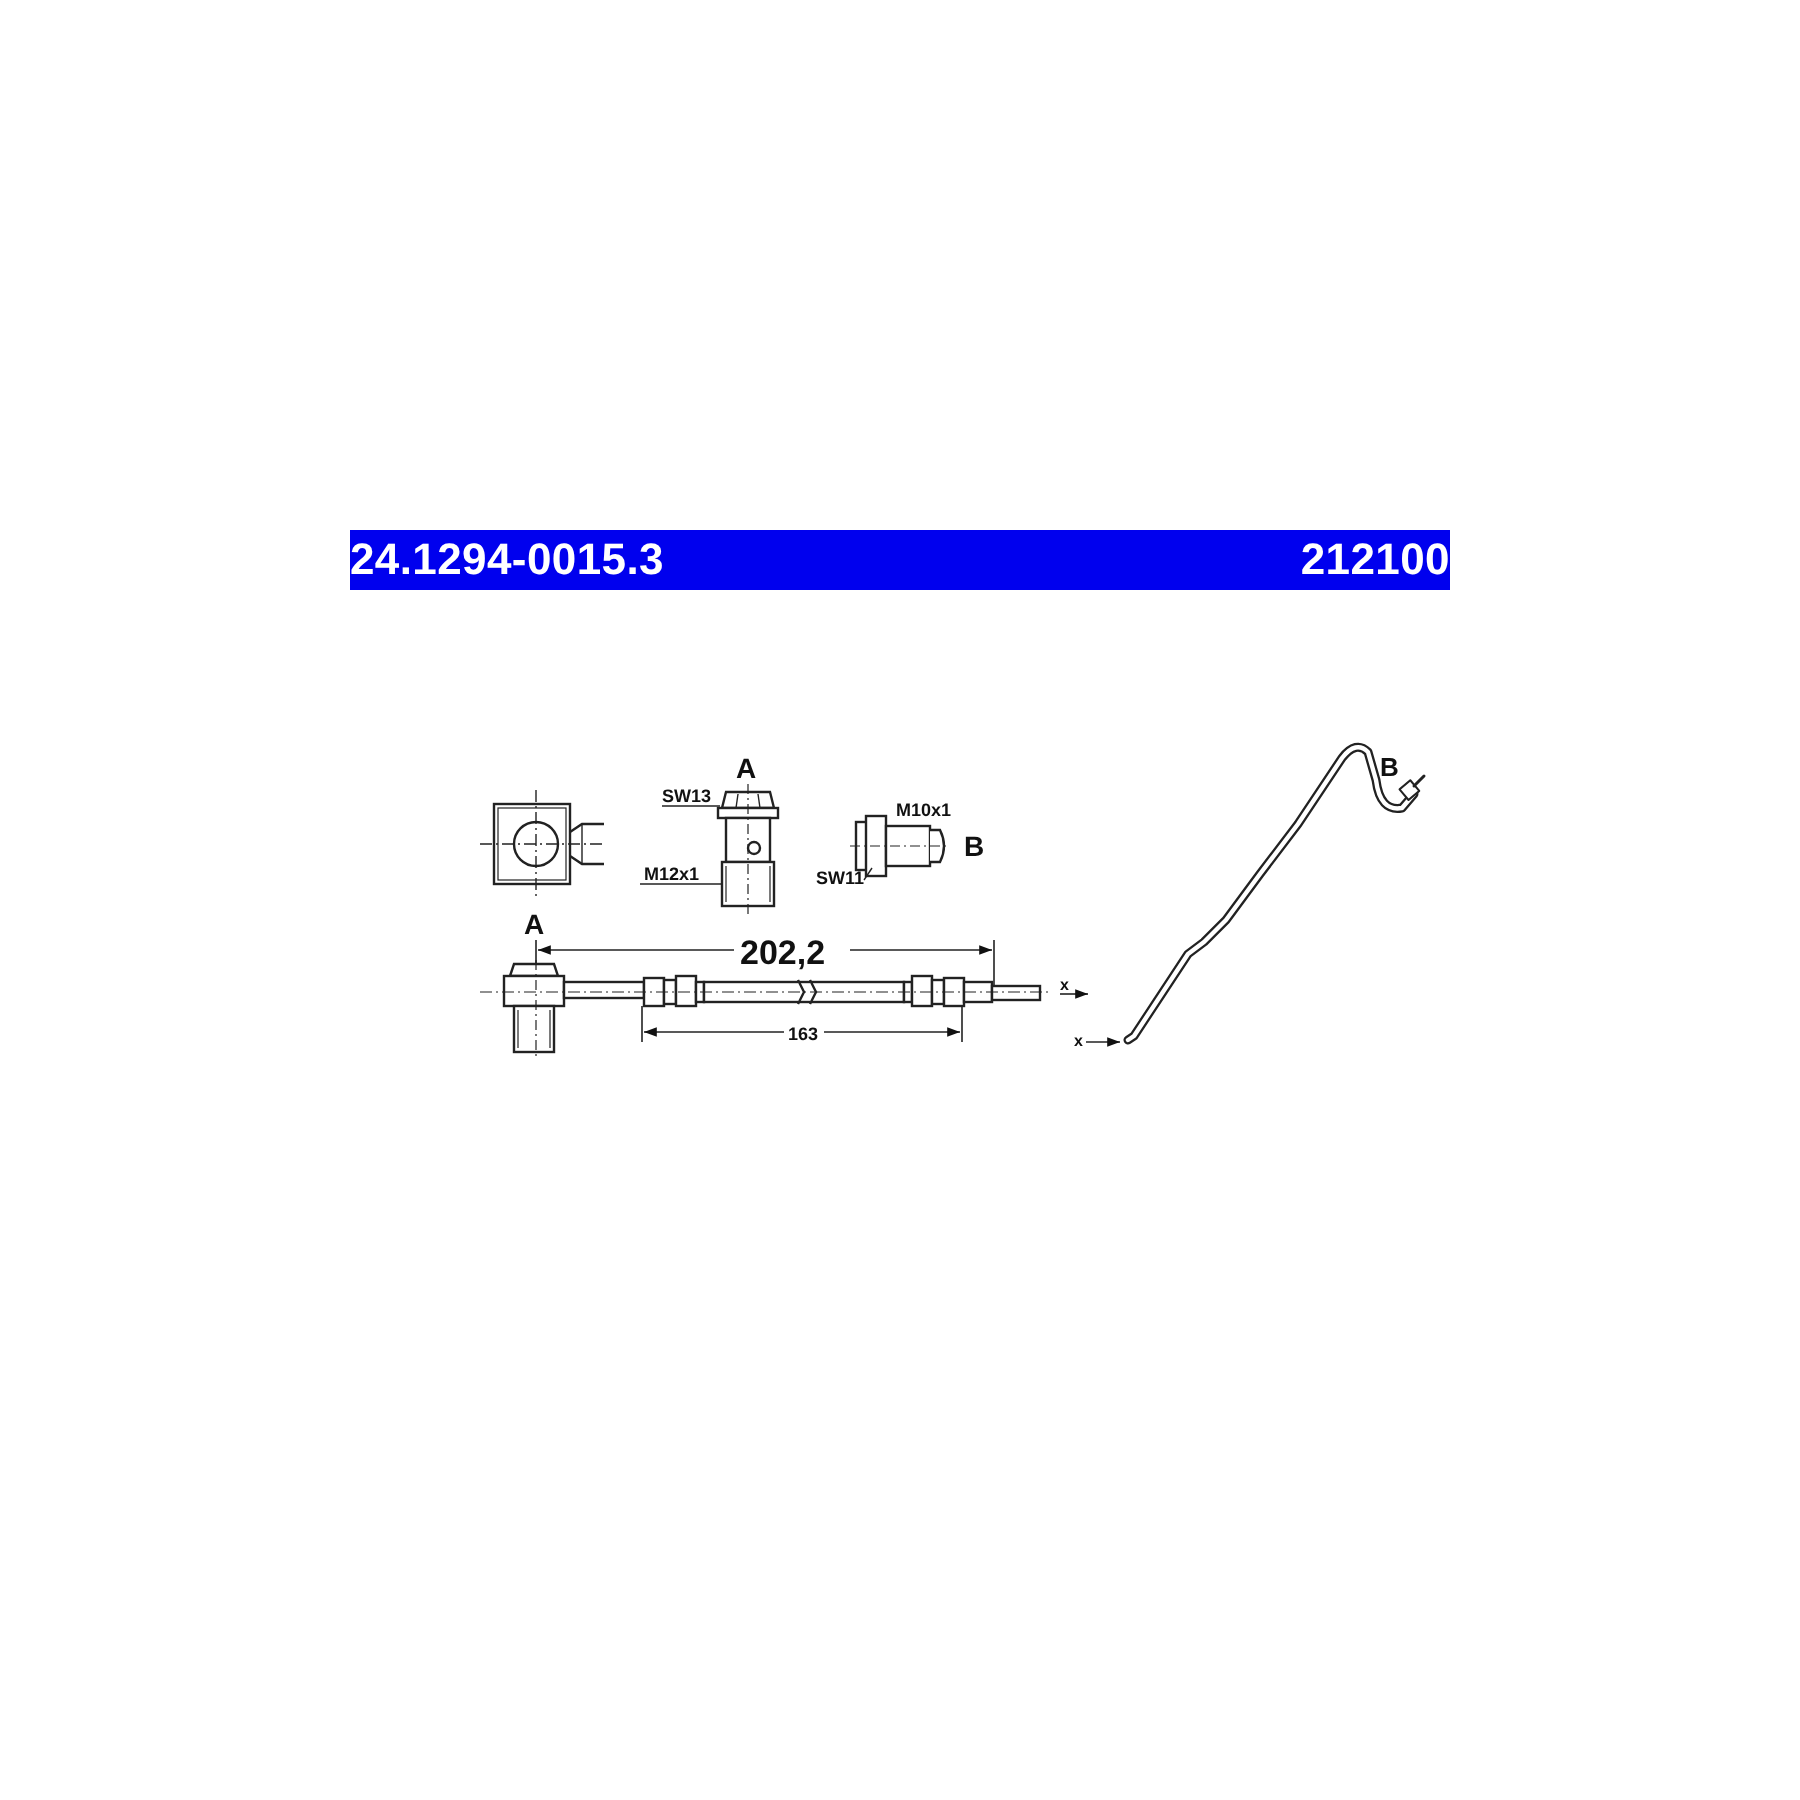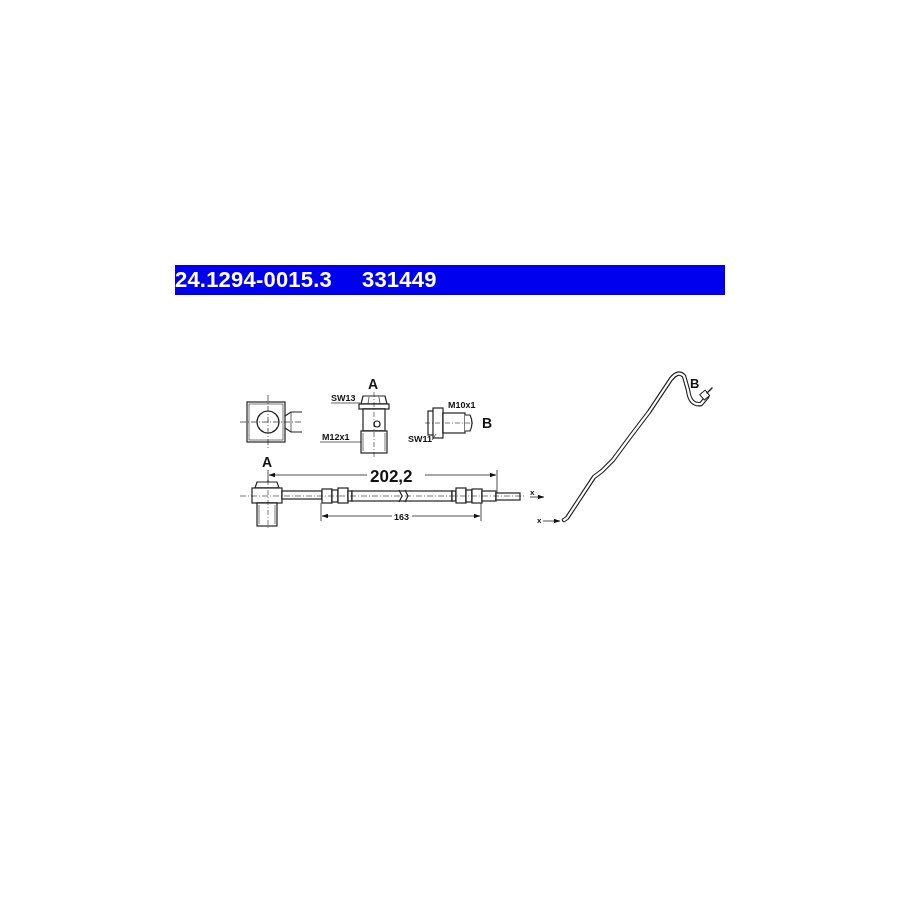--- a/index.html
+++ b/index.html
@@ -1,33 +1,33 @@
 <!DOCTYPE html>
 <html><head>
   <meta charset="utf-8">
   <style>
     html, body { margin: 0; padding: 0; background: #ffffff; }
     body { width: 900px; height: 900px; position: relative; overflow: hidden; font-family: "Liberation Sans", sans-serif; }
     .banner {
       position: absolute; left: 175px; top: 265px; width: 550px; height: 30px;
-      background: #0000ee; color: #ffffff; display: flex; align-items: center; justify-content: flex-start;
+      background: #0000ee; color: #ffffff; display: flex; align-items: center; justify-content: space-between;
       font-family: "Liberation Sans", sans-serif; font-weight: bold; font-size: 22px; letter-spacing: 0.2px;
     }
     .banner span { display: inline-block; }
     .banner .gap { width: 30px; }
     svg.drawing { position: absolute; left: 0; top: 0; }
     .lbl { font-family: "Liberation Sans", sans-serif; font-weight: bold; fill: #111; }
   </style>
 </head>
 <body>
 
 <div class="banner">
   <span>24.1294-0015.3</span>
   <span class="gap"></span>
-  <span>331449</span>
+  <span>212100</span>
 </div>
 
 <svg class="drawing" width="900" height="900" viewBox="0 0 900 900">
   <defs>
     <marker id="arr" markerWidth="8" markerHeight="6" refX="8" refY="3" orient="auto">
       <path d="M0,0 L8,3 L0,6 z" fill="#111"></path>
     </marker>
     <marker id="arrS" markerWidth="8" markerHeight="6" refX="0" refY="3" orient="auto">
       <path d="M8,0 L0,3 L8,6 z" fill="#111"></path>
     </marker>

